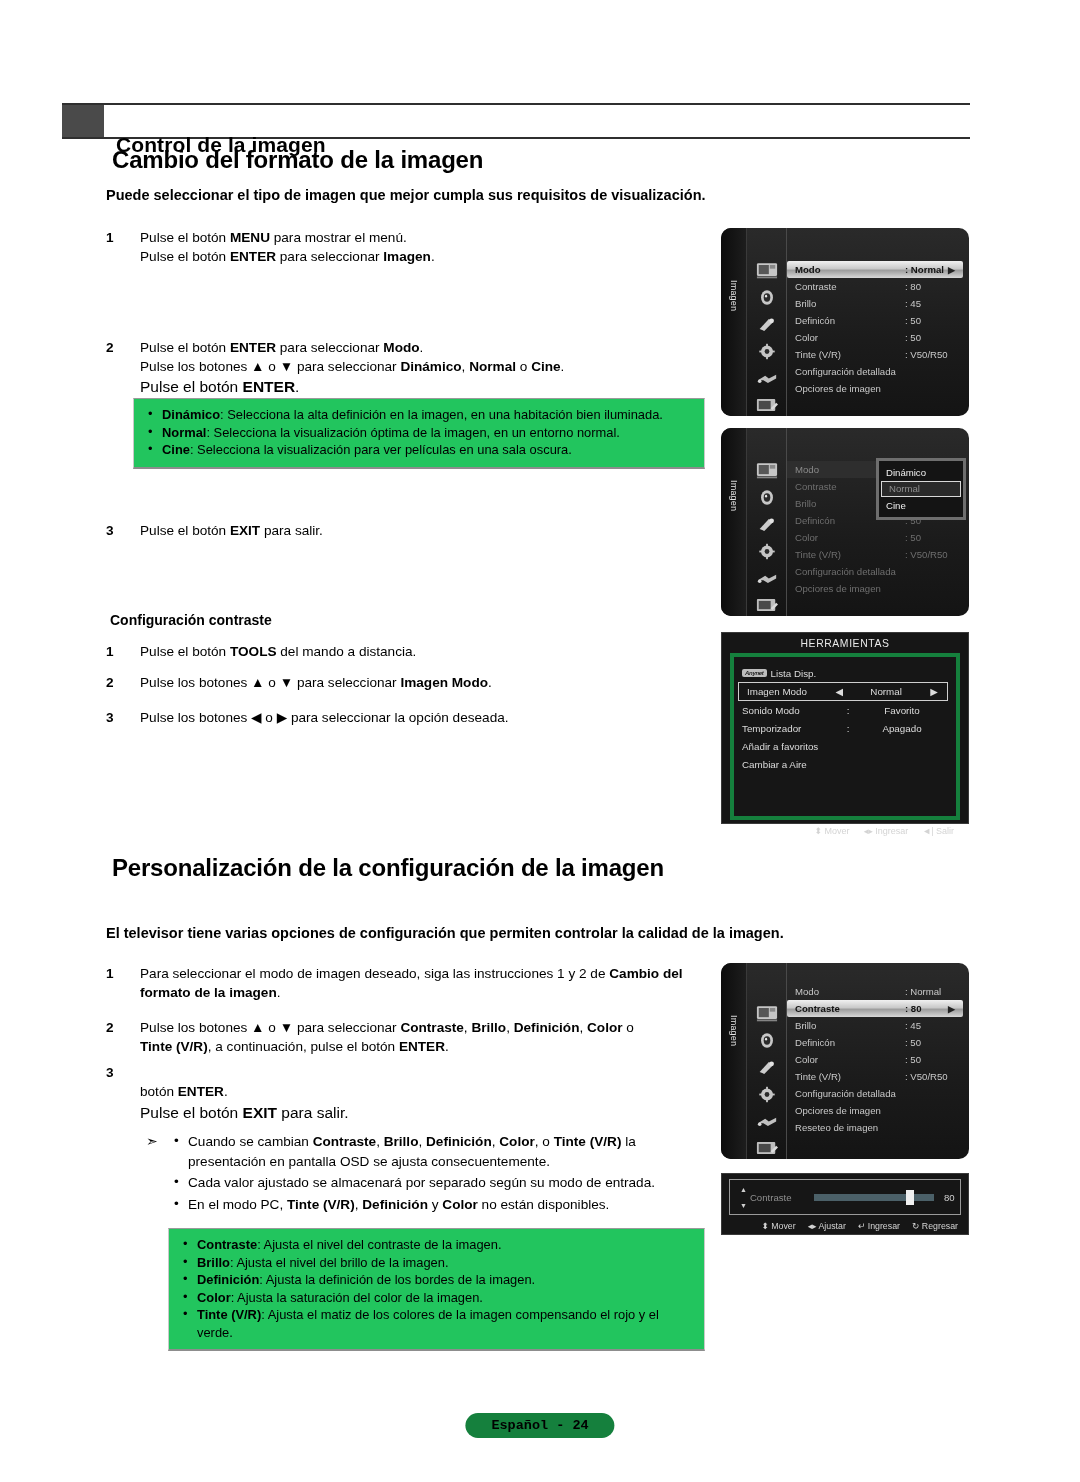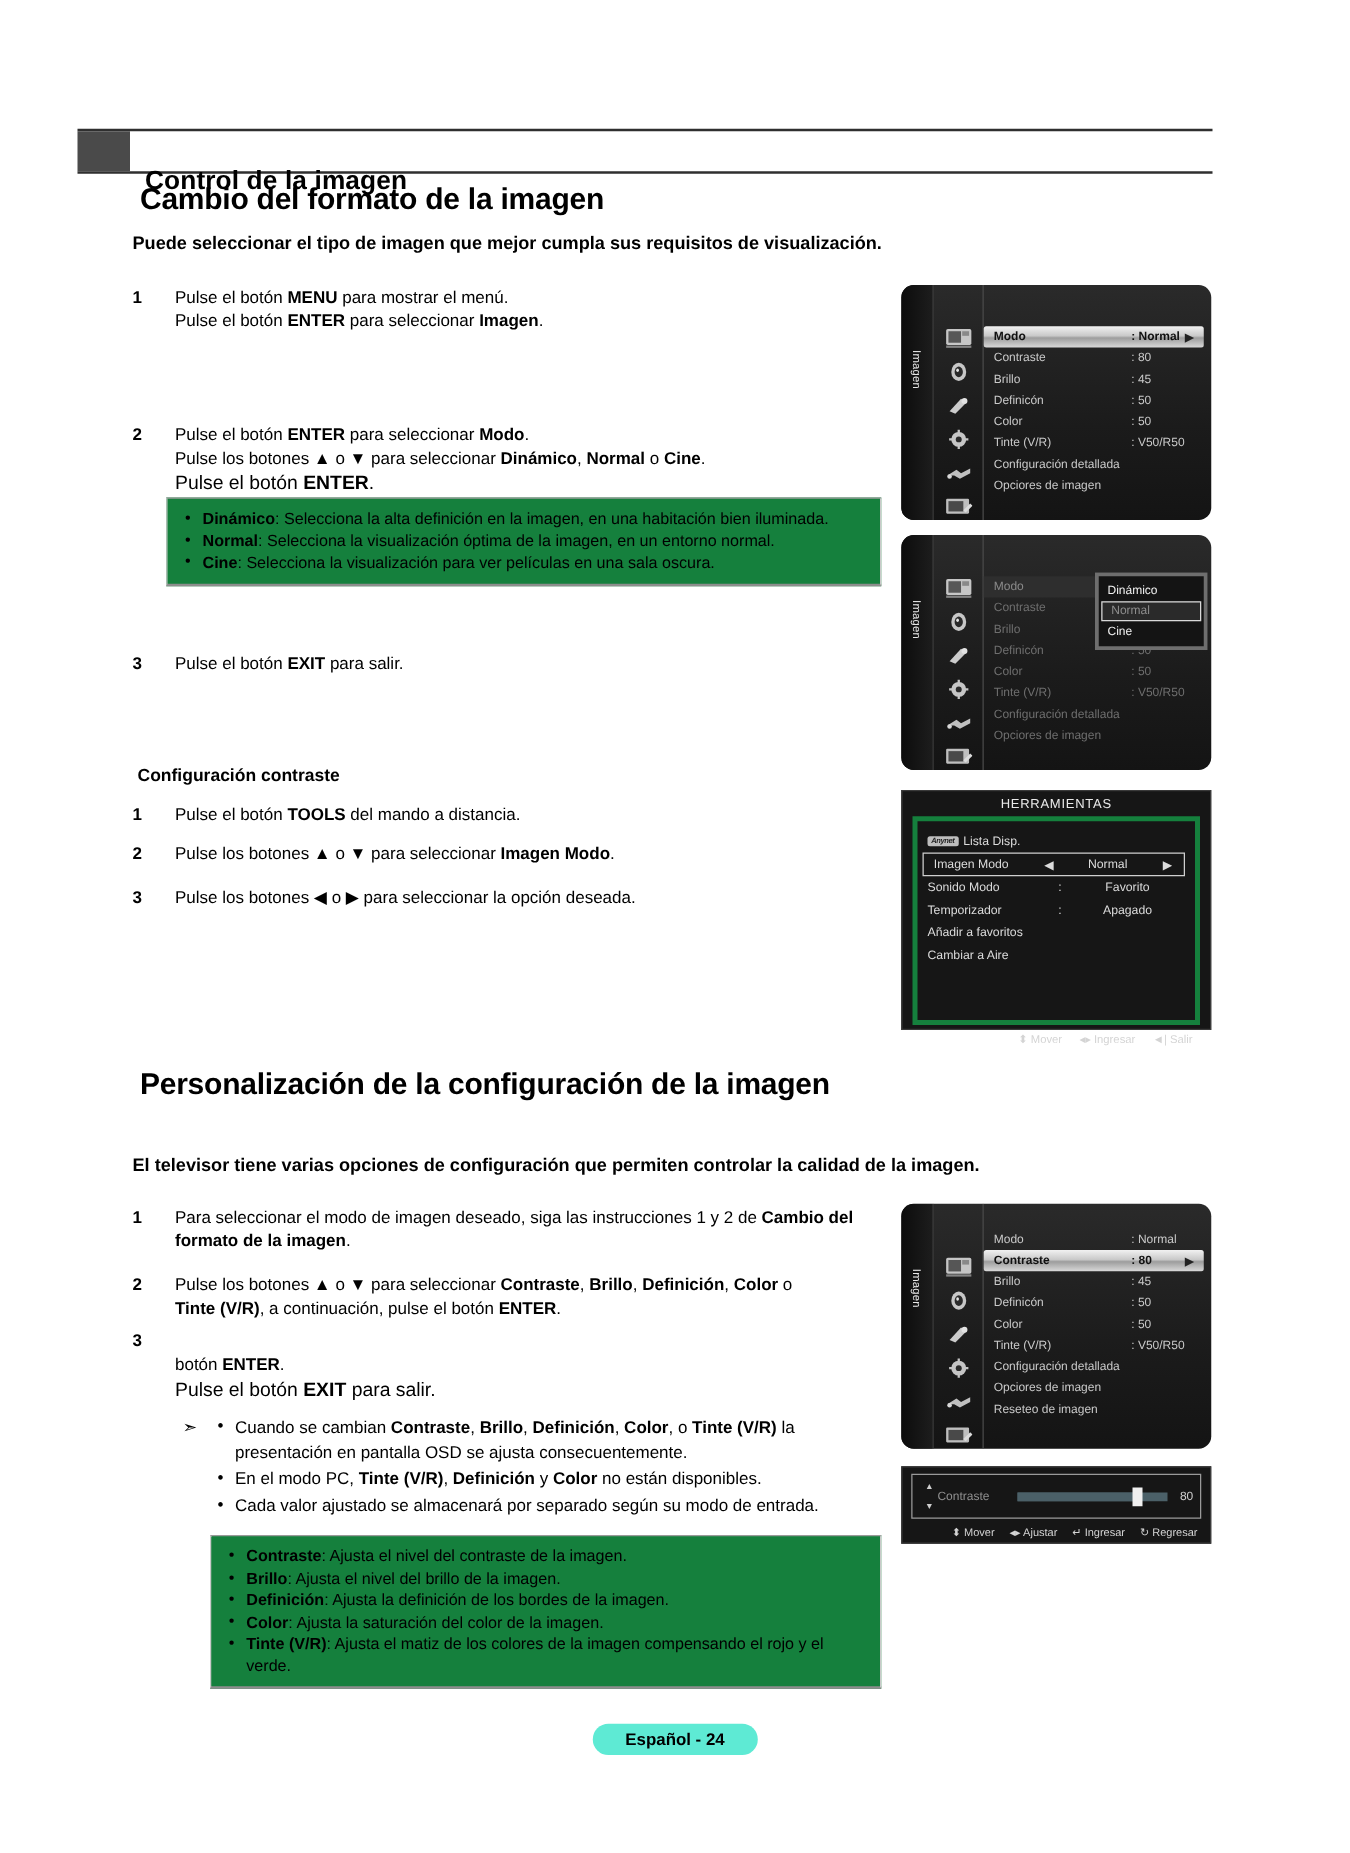--- a/index.html
+++ b/index.html
@@ -50,44 +50,44 @@
   .step .num { width:34px; font-weight:bold; flex:none; }
   .step .body { }
   .step b { font-weight:bold; }
   .big { font-size:15.5px; line-height:22px; }
 
   .subhead { position:absolute; font-size:14px; font-weight:bold; }
 
   
   .notebox {
     position:absolute;
-    background:#15803d;
+    background:#22c55e;
     border-top:1px solid #9a9a9a;
     border-bottom:2px solid #8d8d8d;
     border-left:1px solid #c9c9c9;
     border-right:1px solid #c9c9c9;
     padding:7px 10px 8px 14px;
     font-size:12.9px; line-height:17.5px;
   }
   .notebox ul { list-style:none; }
   .notebox li { position:relative; padding-left:14px; }
   .notebox li:before { content:"•"; position:absolute; left:0; top:-1px; }
   .notebox b { font-weight:bold; }
 
   
   .bullets { position:absolute; font-size:13.6px; line-height:19.5px; }
   .bullets .row { position:relative; padding-left:16px; margin-bottom:2px;}
   .bullets .row:before { content:"•"; position:absolute; left:2px; top:-1px; }
   .arrowmark { position:absolute; left:-26px; top:0px; font-size:14px; }
 
   
   .footer {
-    position:absolute; left:50%; transform:translateX(-50%); top:1379px;
-    background:#5eead4; border-radius:14px;
-    padding:5px 26px; font-size:13.5px; font-weight:bold; color:#000;
+    position:absolute; left:50%; transform:translateX(-50%); top:1413px;
+    background:#15803d; border-radius:14px;
+    padding:5px 26px; font-size:13.5px; font-weight:bold; color:#000;font-family:Liberation Mono, monospace;
   }
 
   
   .osd {
     position:absolute;
     background:linear-gradient(180deg,#2a2a2a 0%,#1b1b1b 60%,#141414 100%);
     border-radius:10px;
     color:#dcdcdc;
     font-size:9.6px;
     overflow:hidden;
@@ -276,24 +276,24 @@
     </div>
   </div>
 
   <div class="bullets" style="left:172px; top:1132px; width:530px;">
     <span class="arrowmark">➣</span>
     <div class="row">
       <span>Cuando se cambian </span><b>Contraste</b><span>, </span><b>Brillo</b><span>, </span><b>Definición</b><span>, </span><b>Color</b><span>, o </span><b>Tinte (V/R)</b><span> la</span><br>
       <span>presentación en pantalla OSD se ajusta consecuentemente.</span>
     </div>
     <div class="row">
+      <span>Cada valor ajustado se almacenará por separado según su modo de entrada.</span>
+    </div>
+    <div class="row">
       <span>En el modo PC, </span><b>Tinte (V/R)</b><span>, </span><b>Definición</b><span> y </span><b>Color</b><span> no están disponibles.</span>
-    </div>
-    <div class="row">
-      <span>Cada valor ajustado se almacenará por separado según su modo de entrada.</span>
     </div>
   </div>
 
   <div class="notebox" style="left:168px; top:1228px; width:537px;">
     <ul>
       <li><b>Contraste</b><span>: Ajusta el nivel del contraste de la imagen.</span></li>
       <li><b>Brillo</b><span>: Ajusta el nivel del brillo de la imagen.</span></li>
       <li><b>Definición</b><span>: Ajusta la definición de los bordes de la imagen.</span></li>
       <li><b>Color</b><span>: Ajusta la saturación del color de la imagen.</span></li>
       <li><b>Tinte (V/R)</b><span>: Ajusta el matiz de los colores de la imagen compensando el rojo y el verde.</span></li>

